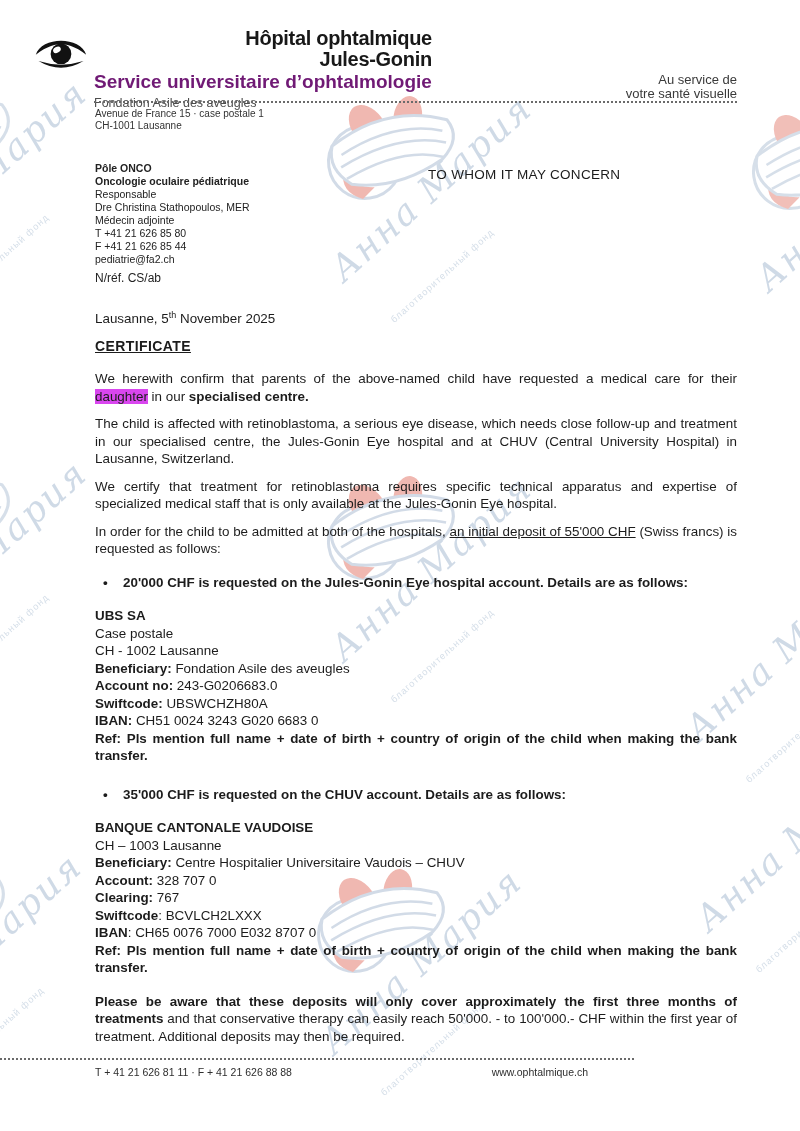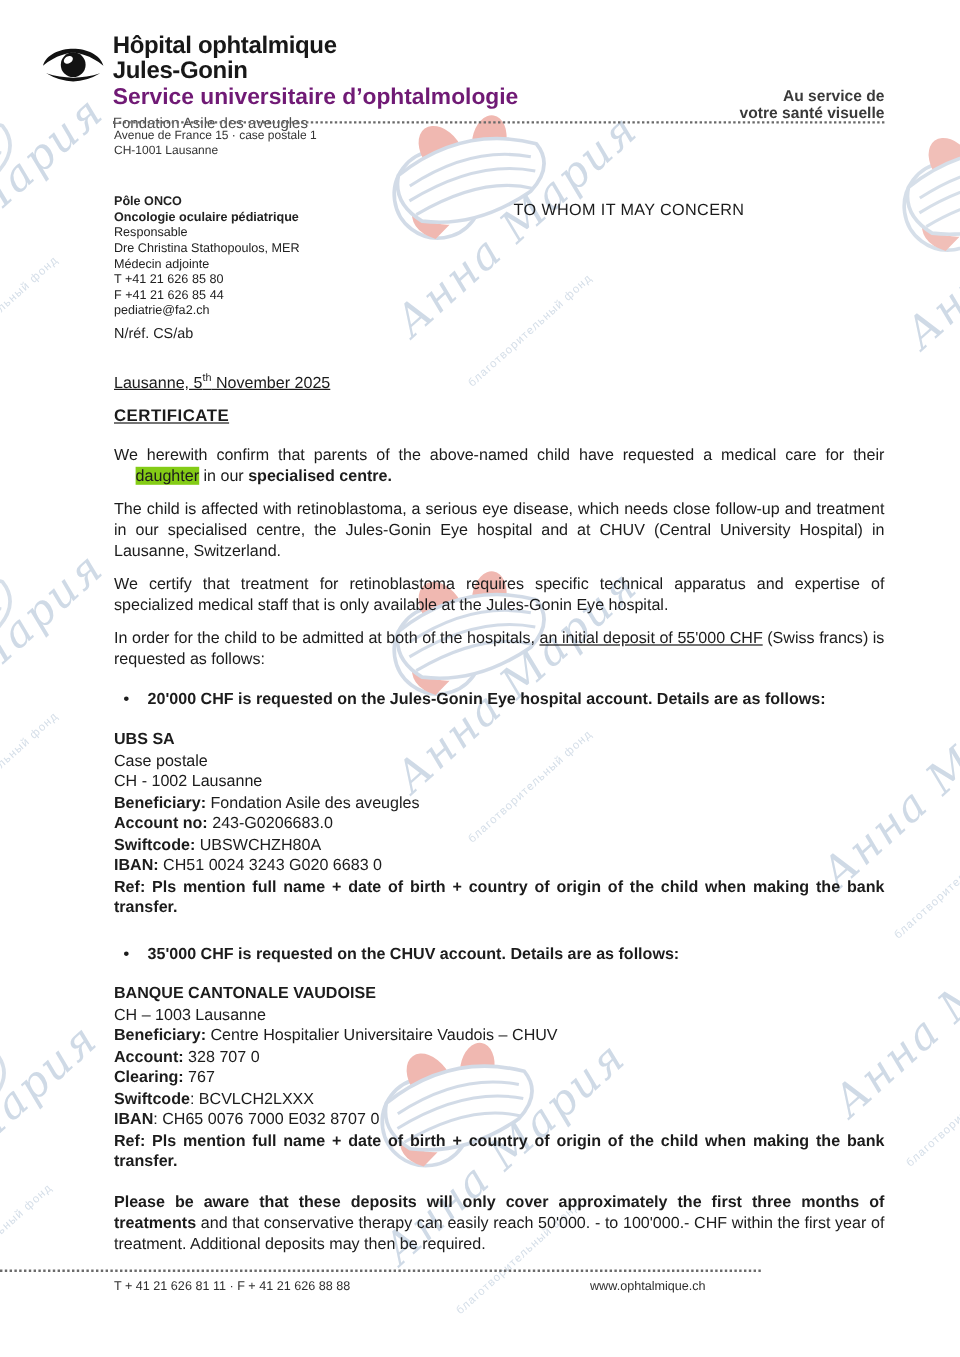--- a/index.html
+++ b/index.html
@@ -5,42 +5,42 @@
   html,body{margin:0;padding:0;background:#e8e8e8;}
   .page{
     position:relative;width:800px;height:1131px;margin:0 auto;background:#ffffff;
     font-family:"Liberation Sans",sans-serif;color:#1c1c1c;overflow:hidden;
   }
   .content{position:relative;z-index:2;}
 
   
   .eye-logo{position:absolute;left:34px;top:31px;width:54px;height:44px;}
   .brand{position:absolute;left:94px;top:28px;line-height:21px;}
-  .brand .t{font-size:20px;font-weight:bold;letter-spacing:-0.3px;color:#181818;}
+  .brand .t{font-size:20px;font-weight:bold;letter-spacing:-0.3px;color:#181818;text-align:right;}
   .brand .sub{font-size:19px;font-weight:bold;margin-top:1px;color:#701a75;}
   .brand .fond{font-size:12.5px;color:#4d4d4d;margin-top:1px;}
-  .tagline{position:absolute;right:63px;top:73px;text-align:right;font-size:13px;color:#3a3a3a;line-height:14px;font-weight:bold;}
+  .tagline{position:absolute;right:63px;top:73px;text-align:right;font-size:13px;color:#3a3a3a;line-height:14px;}
   .header-dots{position:absolute;left:94px;top:101px;width:643px;border-top:2px dotted #6a6a6a;}
   .addr{position:absolute;left:95px;top:108px;font-size:10px;color:#333;line-height:11.5px;}
 
   
   .contact{position:absolute;left:95px;top:162px;font-size:10.5px;line-height:13px;color:#222;}
   .contact .b{font-weight:bold;}
   .nref{position:absolute;left:95px;top:271px;font-size:12px;color:#222;}
   .recipient{position:absolute;left:428px;top:167px;font-size:13.5px;font-weight:normal;letter-spacing:.3px;}
 
   
   .body{position:absolute;left:95px;top:310px;width:642px;font-size:13.4px;line-height:17.5px;color:#1c1c1c;}
   .body p{margin:0 0 10px 0;text-align:justify;}
-  .dateline{margin:0 0 16px 0;text-decoration:underline;}
+  .dateline{margin:0 0 16px 0;}
   sup{font-size:9px;vertical-align:super;line-height:0;}
   .subject{font-weight:bold;padding-bottom:6px;border-bottom:1.5px solid #2a2a2a;margin:0 0 15px 0;}
   .cert{font-weight:bold;font-size:14px;letter-spacing:.4px;margin:0 0 15px 0;}
   .cert span{text-decoration:underline;}
-  .hl{background:#84cc16;margin-left:18px;}
+  .hl{background:#d946ef;}
   .bold{font-weight:bold;}
   .ul{text-decoration:underline;}
   .mb16{margin-bottom:16px !important;}
   .bullet{position:relative;padding-left:28px;font-weight:bold;margin:0 0 16px 0;text-align:left !important;}
   .bullet .dot{position:absolute;left:8px;top:0;}
   .bank{margin:16px 0 21px 0;}
   .bank .line{text-align:left;}
   .bank p{margin:0;}
   .bank .ref{font-weight:bold;text-align:justify;}
 

